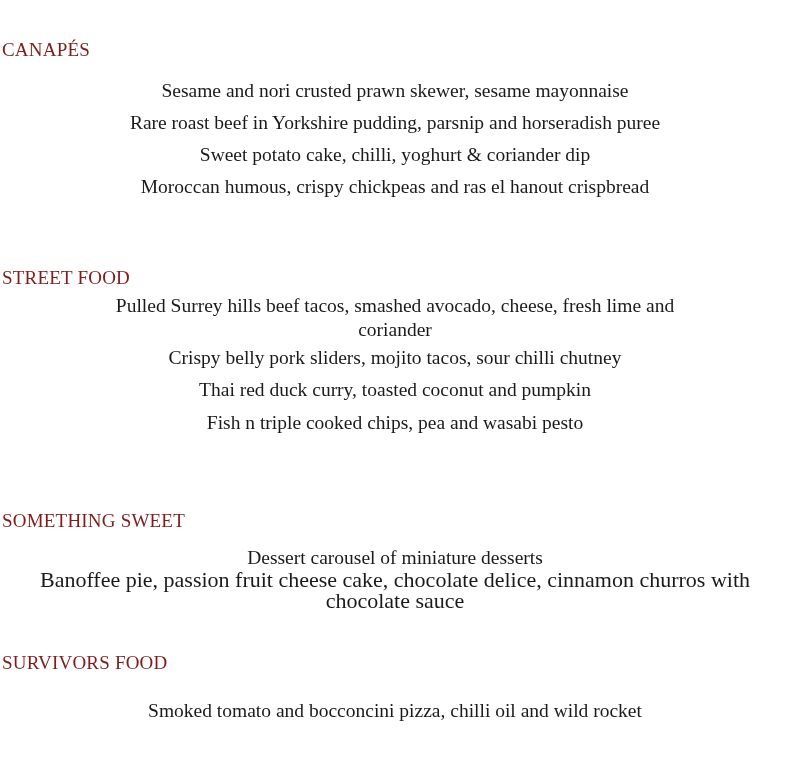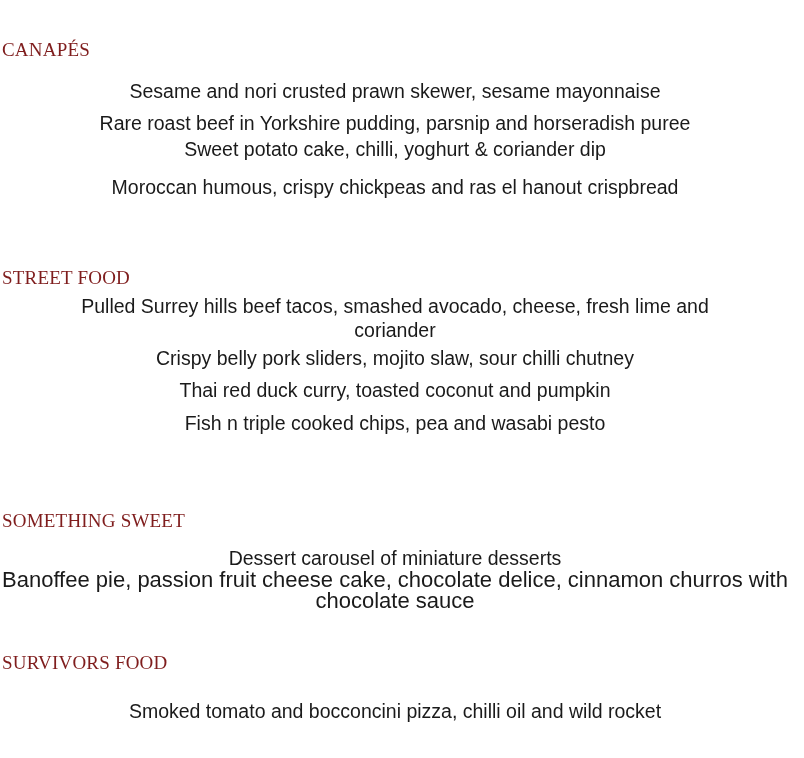--- a/index.html
+++ b/index.html
@@ -3,37 +3,37 @@
 <meta charset="utf-8">
 <style>
   html, body { margin: 0; padding: 0; background: #ffffff; }
   body { width: 804px; height: 758px; position: relative; overflow: hidden;
          font-family: "DejaVu Serif", "Liberation Serif", serif; color: #1a1a1a; }
   .menu { position: absolute; left: 0; top: 0; width: 804px; }
   .h { position: absolute; left: 2px; width: 790px; text-align: left;
        font-size: 16.5px; color: #7f1d1d; letter-spacing: 0.2px;
        font-family: "Liberation Serif", serif; font-size: 19px; }
   .line { position: absolute; left: 0; width: 790px; text-align: center;
-          font-family: Liberation Sans, sans-serif; font-size: 19.5px; line-height: 24px; }
+          font-family: Liberation Serif, serif; font-size: 19.5px; line-height: 24px; }
   .small { font-size: 22px; line-height: 21px; }
 </style>
 </head>
 <body>
 
 <div class="menu">
   <div class="h" style="top:39px">CANAPÉS</div>
   <div class="line" style="top:79px">Sesame and nori crusted prawn skewer, sesame mayonnaise</div>
   <div class="line" style="top:111px">Rare roast beef in Yorkshire pudding, parsnip and horseradish puree</div>
-  <div class="line" style="top:137px">Sweet potato cake, chilli, yoghurt &amp; coriander dip</div>
+  <div class="line" style="top:143px">Sweet potato cake, chilli, yoghurt &amp; coriander dip</div>
   <div class="line" style="top:175px">Moroccan humous, crispy chickpeas and ras el hanout crispbread</div>
 
   <div class="h" style="top:267px">STREET FOOD</div>
   <div class="line" style="top:294px">Pulled Surrey hills beef tacos, smashed avocado, cheese, fresh lime and</div>
   <div class="line" style="top:318px">coriander</div>
-  <div class="line" style="top:346px">Crispy belly pork sliders, mojito slaw, sour chilli chutney</div>
+  <div class="line" style="top:346px">Crispy belly pork sliders, mojito tacos, sour chilli chutney</div>
   <div class="line" style="top:378px">Thai red duck curry, toasted coconut and pumpkin</div>
   <div class="line" style="top:411px">Fish n triple cooked chips, pea and wasabi pesto</div>
 
   <div class="h" style="top:510px">SOMETHING SWEET</div>
   <div class="line" style="top:546px">Dessert carousel of miniature desserts</div>
   <div class="line small" style="top:569px">Banoffee pie, passion fruit cheese cake, chocolate delice, cinnamon churros with</div>
   <div class="line small" style="top:590px">chocolate sauce</div>
 
   <div class="h" style="top:652px">SURVIVORS FOOD</div>
   <div class="line" style="top:699px">Smoked tomato and bocconcini pizza, chilli oil and wild rocket</div>

